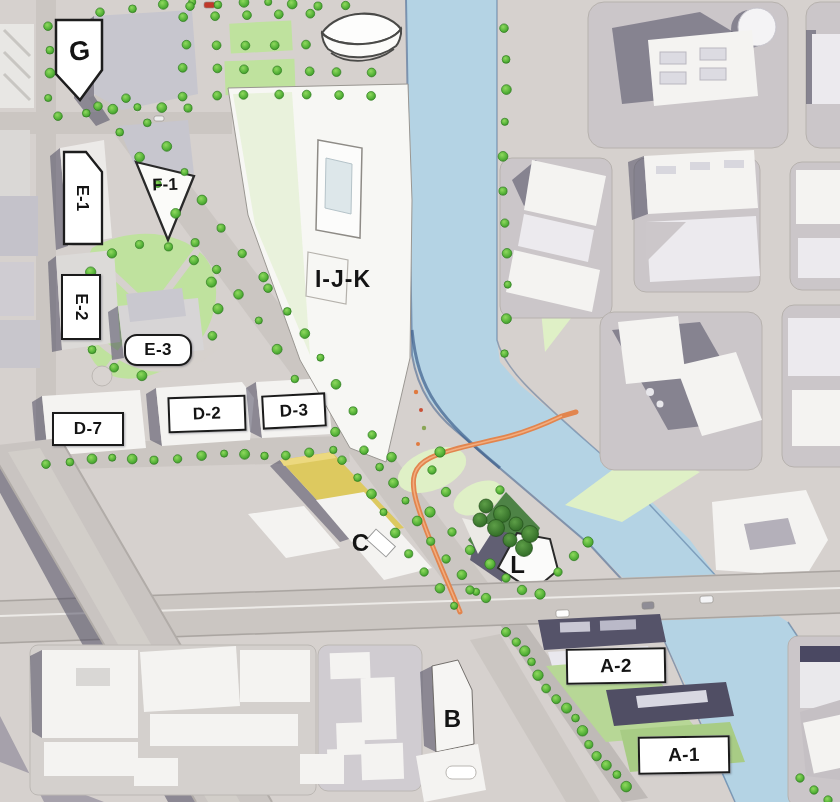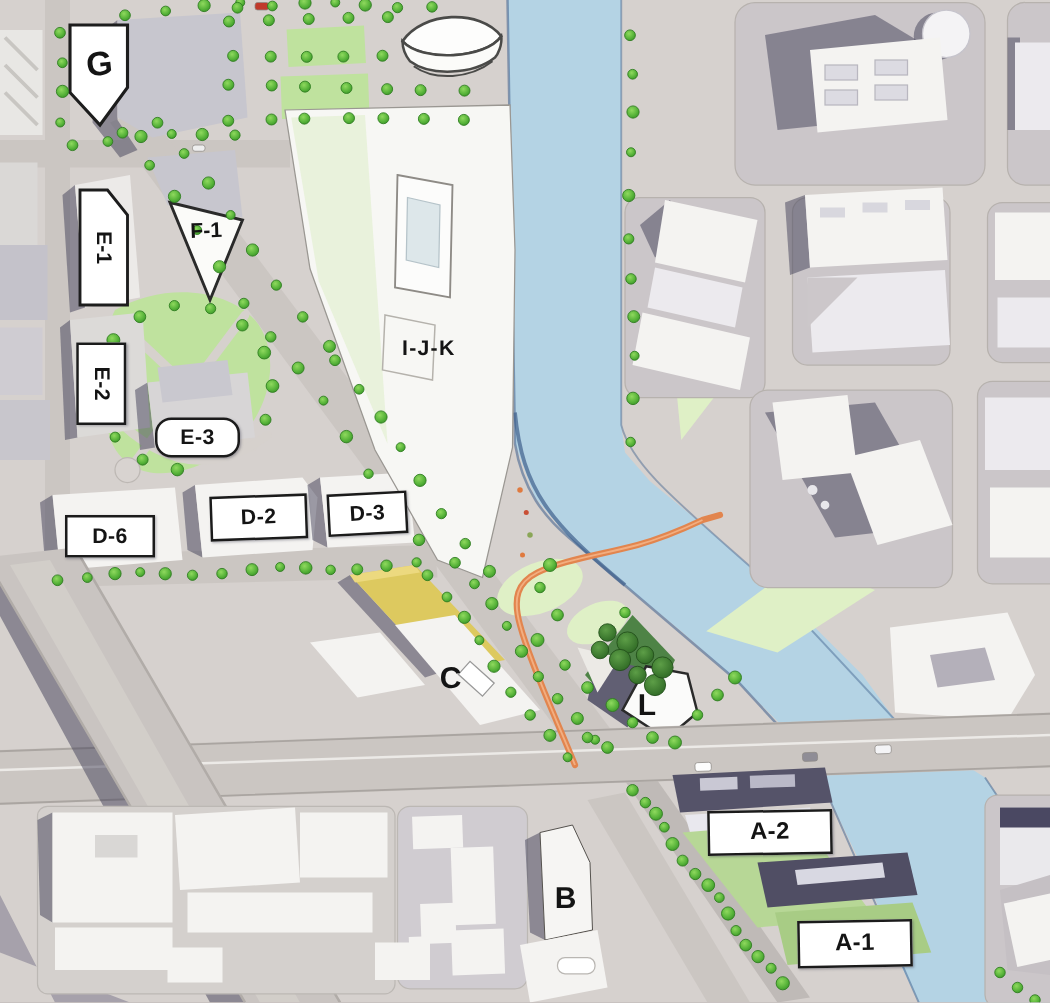--- a/index.html
+++ b/index.html
@@ -19,21 +19,21 @@
   .park{fill:var(--c-park_green,#bfe29e);}
   .lawn{fill:var(--c-lawn_light,#dff0c6);}
   .grove{fill:var(--c-grove_dark,#3f7a37);}
   .ylw{fill:var(--c-building_yellow,#ddc95f);}
   .path7{stroke:#d6d1cd;stroke-width:7;fill:none;stroke-linecap:round;}
   
   .lbl{position:absolute;display:flex;align-items:center;justify-content:center;
        color:var(--c-label_text,#141414);font-weight:700;}
   .boxed{background:var(--c-label_bg,#fff);border:2.5px solid var(--c-label_border,#1b1b1b);
          font-size:17px;letter-spacing:.4px;box-shadow:1px 1px 2px rgba(40,40,60,.35);}
-  .bare{font-size:17px;letter-spacing:1px;}
+  .bare{font-size:23px;letter-spacing:1px;}
   .vert span{transform:rotate(90deg);white-space:nowrap;display:block;}
 </style>
 </head>
 <body>
 
 <div class="stage">
 <svg width="840" height="802" viewBox="0 0 840 802">
   <defs>
     <radialGradient id="tg" cx="40%" cy="35%" r="75%">
       <stop offset="0%" stop-color="#8fd95e"></stop>
@@ -445,21 +445,21 @@
 
 <div class="lbl bare" style="left:62px;top:34px;width:36px;height:34px;font-size:27px;transform:rotate(-6deg);">G</div>
 <div class="lbl vert" style="left:66px;top:156px;width:33px;height:84px;font-size:17px;">
       <span>E-1</span>
     </div>
 <div class="lbl" style="left:142px;top:174px;width:46px;height:22px;font-size:17px;transform:rotate(-2deg);font-weight:700;">F-1</div>
 <div class="lbl boxed vert" style="left:61px;top:274px;width:36px;height:62px;">
       <span>E-2</span>
     </div>
 <div class="lbl boxed" style="left:124px;top:334px;width:64px;height:28px;border-radius:13px;">E-3</div>
-<div class="lbl boxed" style="left:52px;top:412px;width:68px;height:30px;">D-6</div>
+<div class="lbl boxed" style="left:52px;top:412px;width:68px;height:30px;">D-7</div>
 <div class="lbl boxed" style="left:168px;top:396px;width:74px;height:32px;transform:rotate(-2deg);">D-2</div>
 <div class="lbl boxed" style="left:262px;top:394px;width:60px;height:30px;transform:rotate(-3deg);">D-3</div>
 <div class="lbl bare" style="left:298px;top:264px;width:90px;height:30px;">I-J-K</div>
 <div class="lbl bare" style="left:346px;top:528px;width:30px;height:30px;font-size:24px;">C</div>
 <div class="lbl bare" style="left:504px;top:550px;width:28px;height:30px;font-size:24px;">L</div>
 <div class="lbl bare" style="left:440px;top:704px;width:26px;height:30px;font-size:24px;">B</div>
 <div class="lbl boxed" style="left:566px;top:648px;width:96px;height:32px;transform:rotate(-1deg);font-size:19px;">A-2</div>
 <div class="lbl boxed" style="left:638px;top:736px;width:88px;height:34px;transform:rotate(-1deg);font-size:19px;">A-1</div>
 </div>
 

